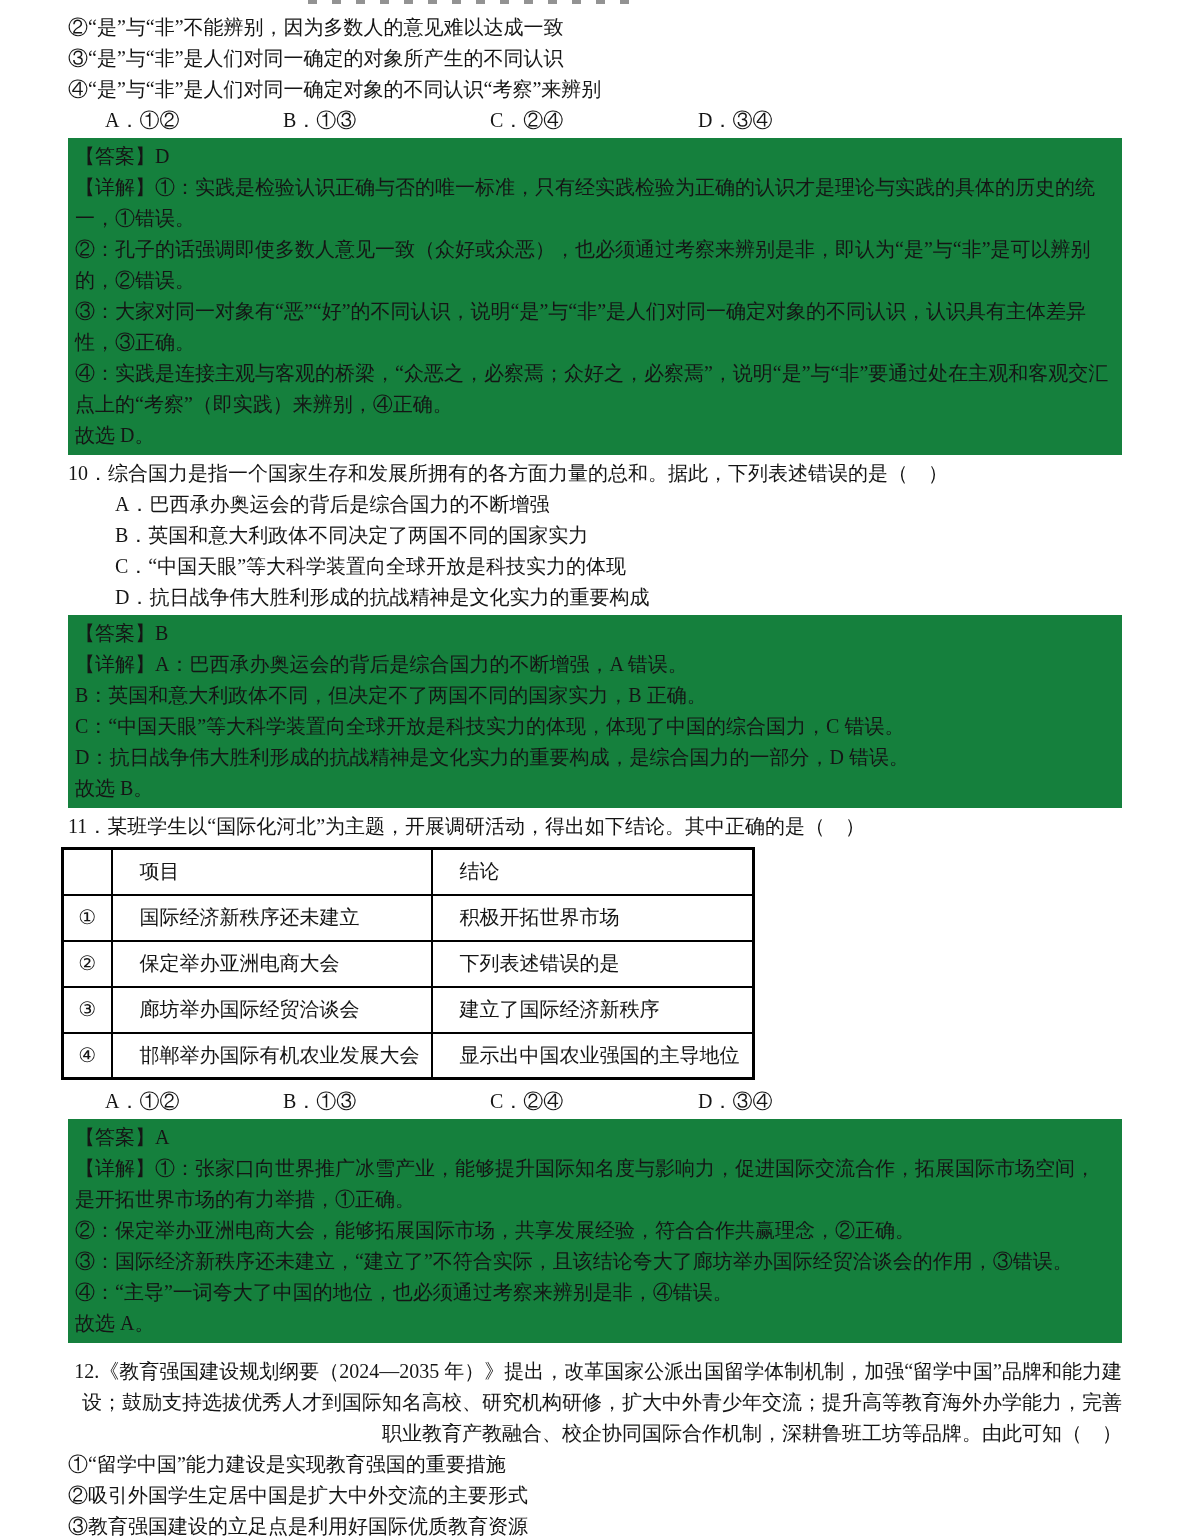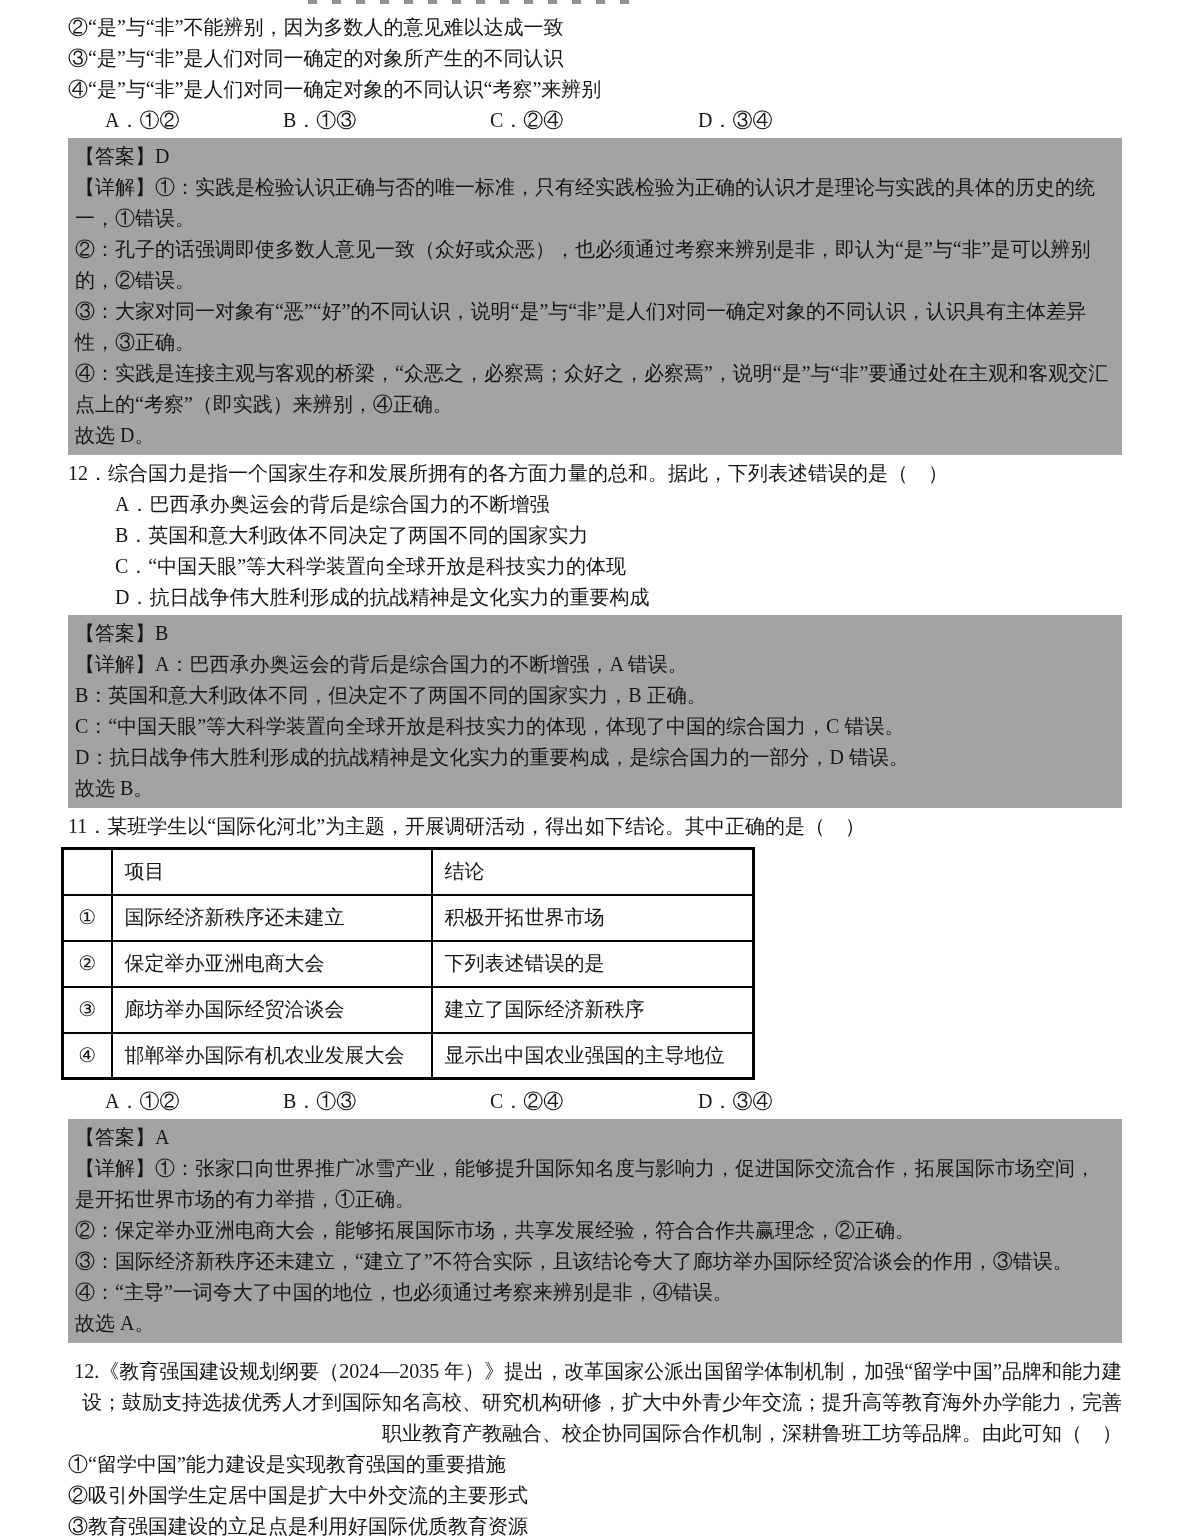--- a/index.html
+++ b/index.html
@@ -30,38 +30,38 @@
   .line { white-space: normal; }
   .choices {
     display: flex;
     padding-left: 37px;
   }
   .choice { display: inline-block; }
   .choice:nth-child(1) { width: 178px; }
   .choice:nth-child(2) { width: 207px; }
   .choice:nth-child(3) { width: 208px; }
   .ans-block {
-    background: #a3a3a3;
+    background: #15803d;
     padding: 3px 10px 4px 7px;
     margin: 2px 0 3px 0;
   }
   .ans-block p { margin: 0; }
   .opt { padding-left: 47px; }
   .stem { }
   .qtable {
     border-collapse: collapse;
     border: 3px solid #000;
     margin: 5px 0 6px -7px;
     table-layout: fixed;
     width: 691px;
   }
   .qtable td {
     border: 2px solid #000;
     height: 46px;
-    padding: 0 12px;
+    padding: 0 27px;
     vertical-align: middle;
     overflow: hidden;
     white-space: nowrap;
   }
   .qtable td.num {
     text-align: center;
     padding: 0 4px;
   }
   .q12 { margin-top: 13px; text-align: right; }
 </style>
@@ -85,21 +85,21 @@
 
   <div class="ans-block">
     <p><span>【答案】</span><span>D</span></p>
     <p><span>【详解】</span><span>①：实践是检验认识正确与否的唯一标准，只有经实践检验为正确的认识才是理论与实践的具体的历史的统一，①错误。</span></p>
     <p>②：孔子的话强调即使多数人意见一致（众好或众恶），也必须通过考察来辨别是非，即认为“是”与“非”是可以辨别的，②错误。</p>
     <p>③：大家对同一对象有“恶”“好”的不同认识，说明“是”与“非”是人们对同一确定对象的不同认识，认识具有主体差异性，③正确。</p>
     <p>④：实践是连接主观与客观的桥梁，“众恶之，必察焉；众好之，必察焉”，说明“是”与“非”要通过处在主观和客观交汇点上的“考察”（即实践）来辨别，④正确。</p>
     <p>故选 D。</p>
   </div>
 
-  <p class="stem">12．综合国力是指一个国家生存和发展所拥有的各方面力量的总和。据此，下列表述错误的是（　）</p>
+  <p class="stem">10．综合国力是指一个国家生存和发展所拥有的各方面力量的总和。据此，下列表述错误的是（　）</p>
   <p class="opt">A．巴西承办奥运会的背后是综合国力的不断增强</p>
   <p class="opt">B．英国和意大利政体不同决定了两国不同的国家实力</p>
   <p class="opt">C．“中国天眼”等大科学装置向全球开放是科技实力的体现</p>
   <p class="opt">D．抗日战争伟大胜利形成的抗战精神是文化实力的重要构成</p>
 
   <div class="ans-block">
     <p><span>【答案】</span><span>B</span></p>
     <p><span>【详解】</span><span>A：巴西承办奥运会的背后是综合国力的不断增强，A 错误。</span></p>
     <p>B：英国和意大利政体不同，但决定不了两国不同的国家实力，B 正确。</p>
     <p>C：“中国天眼”等大科学装置向全球开放是科技实力的体现，体现了中国的综合国力，C 错误。</p>

